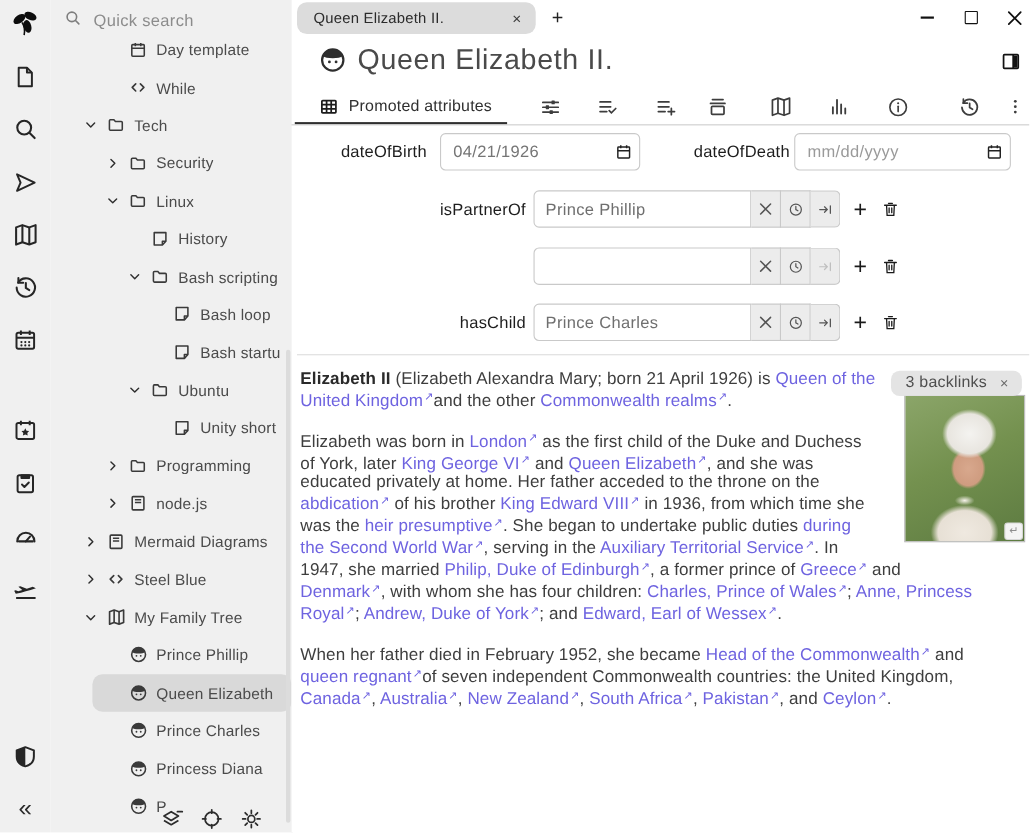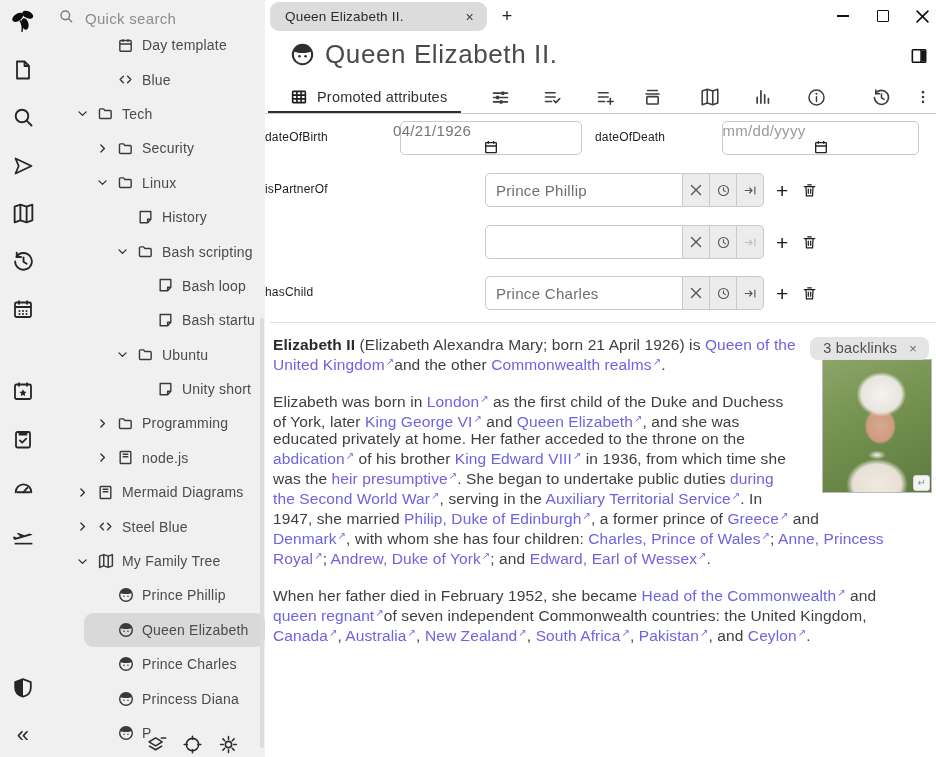--- a/index.html
+++ b/index.html
@@ -38,22 +38,22 @@
   .note-icon{position:absolute;left:24px;top:41px;color:#2e2e2e;}
   .note-title{position:absolute;left:60px;top:39px;font-size:26px;font-weight:400;color:#4a4a4a;letter-spacing:.6px;}
   .toggle-right{position:absolute;left:644px;top:46px;color:#111;cursor:pointer;}
 
   .ribbon-tab{position:absolute;left:3px;top:82px;height:31px;width:193px;display:flex;align-items:center;gap:9px;padding-left:22px;box-sizing:border-box;border-bottom:2px solid #2f2f2f;color:#303030;font-size:14.5px;cursor:pointer;}
   .ribbon-tab .gi{display:flex;color:#1c1c1c;}
   .ribbon-line{position:absolute;left:0;right:0;top:113px;border-top:1px solid #ccc;}
   .rb-ic{position:absolute;top:82px;width:30px;height:30px;display:flex;align-items:center;justify-content:center;color:#3d3d3d;cursor:pointer;}
 
   
-  .attr-label{position:absolute;font-size:12px;color:#1d1d1d;text-align:left;letter-spacing:.2px;}
-  .inp{position:absolute;height:34px;border:1px solid #c9c9c9;border-radius:5px;box-sizing:border-box;background:#fff;display:flex;align-items:center;flex-direction:column;}
+  .attr-label{position:absolute;font-size:15px;color:#1d1d1d;text-align:right;letter-spacing:.2px;}
+  .inp{position:absolute;height:34px;border:1px solid #c9c9c9;border-radius:5px;box-sizing:border-box;background:#fff;display:flex;align-items:center;}
   .inp input{border:0;outline:none;background:transparent;font:15px "Liberation Sans",sans-serif;letter-spacing:.3px;color:#757575;padding:0 8px 0 11px;flex:1;min-width:0;}
   .inp input::placeholder{color:#9a9a9a;}
   .cal-btn{width:28px;display:flex;align-items:center;justify-content:center;color:#222;cursor:pointer;flex:none;}
   .rel-row{position:absolute;left:220px;display:flex;align-items:center;}
   .rel-input{width:198px;height:34px;border:1px solid #c9c9c9;border-radius:5px 0 0 5px;box-sizing:border-box;background:#fff;display:flex;}
   .rel-input input{border:0;outline:none;background:transparent;font:15px "Liberation Sans",sans-serif;letter-spacing:.3px;color:#6f6f6f;padding:0 10px;width:100%;}
   .rel-cells{display:flex;height:34px;box-sizing:border-box;}
   .rel-cell{width:27px;height:34px;box-sizing:border-box;border:1px solid #c9c9c9;border-left:0;background:#ececec;display:flex;align-items:center;justify-content:center;color:#555;cursor:pointer;}
   .rel-cell.last{border-radius:0 5px 5px 0;}
   .rel-cell.disabled{color:#bfbfbf;cursor:default;}
@@ -197,21 +197,21 @@
           </span>
           <span class="t-label">Day template</span>
         </div>
         <div class="t-row" style="padding-left: 50px;">
           <span class="t-chevron"></span>
           <span class="t-icon">
             <svg width="17" height="17" viewBox="0 0 24 24" fill="none" stroke="currentColor" stroke-width="2.1" stroke-linecap="round" stroke-linejoin="round">
               <path d="M9 7.5 4.5 12 9 16.5M15 7.5 19.5 12 15 16.5"></path>
             </svg>
           </span>
-          <span class="t-label">Blue</span>
+          <span class="t-label">While</span>
         </div>
         <div class="t-row" style="padding-left: 30px;">
           <span class="t-chevron">
             <svg width="13" height="13" viewBox="0 0 24 24" fill="none" stroke="currentColor" stroke-width="2.4" stroke-linecap="round" stroke-linejoin="round">
               <path d="M5.5 9l6.5 6.5L18.5 9"></path>
             </svg>
           </span>
           <span class="t-icon">
             <svg width="17" height="17" viewBox="0 0 24 24" fill="none" stroke="currentColor" stroke-width="2">
               <path d="M3.5 6.8c0-.7.6-1.3 1.3-1.3h4.4l2 2.3h7.5c.7 0 1.3.6 1.3 1.3v8.6c0 .7-.6 1.3-1.3 1.3H4.8c-.7 0-1.3-.6-1.3-1.3z"></path>

